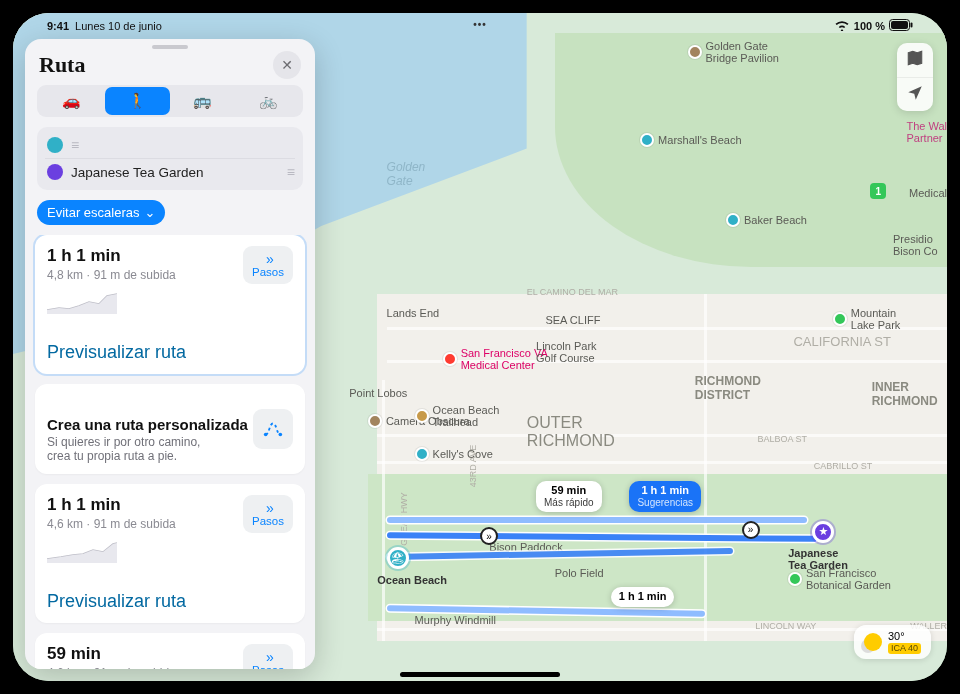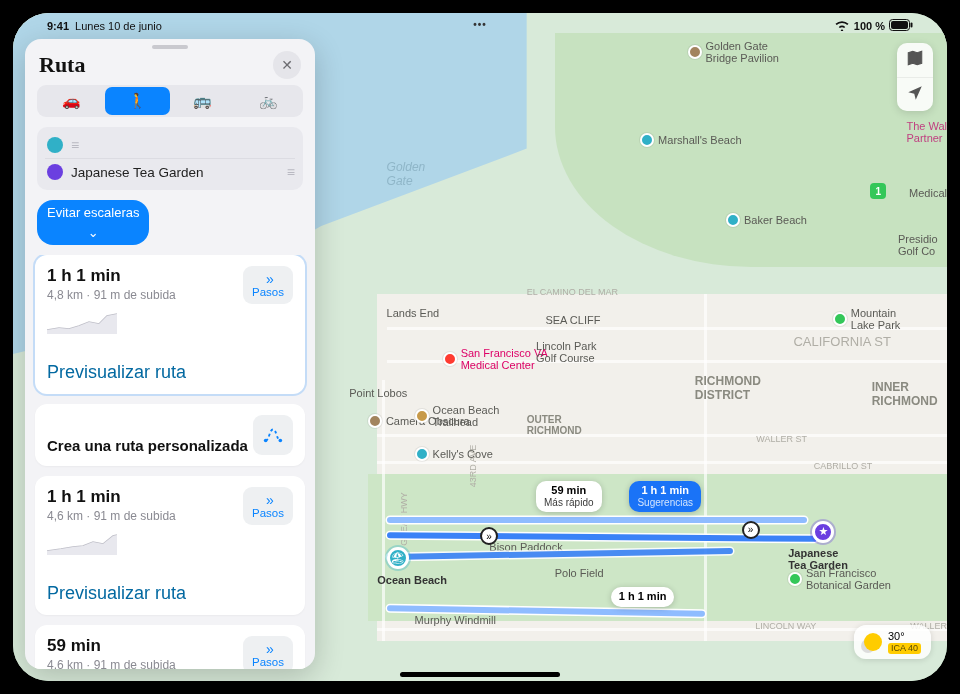--- a/index.html
+++ b/index.html
@@ -146,21 +146,21 @@
   .ep-icon { width:16px;height:16px;border-radius:50%; }
   .ep-icon.from{ background:#30b0c7;}
   .ep-icon.to{ background:#6b3fe0;}
   .ep-label{ flex:1; font-size:13.5px; color:#222;}
   .ep-drag{ color:#b9b9c2; font-size:14px; letter-spacing:-2px;}
 
   .opt-chip {
     margin:0 12px 10px; align-self:flex-start;
     background:#0a84ff; color:#fff; border:none; border-radius:16px;
     padding:5px 10px; font-size:13px; font-weight:500;
-    display:flex; align-items:center; gap:5px;flex-direction:column;
+    display:flex; align-items:center; gap:5px;
   }
 
   .cards {
     padding:0 10px 12px; overflow-y:auto; flex:1;
     display:flex; flex-direction:column; gap:10px;
   }
   .card {
     background:#fff; border-radius:12px; padding:11px 12px;
     box-shadow:0 1px 2px #0000000a;
   }
@@ -247,37 +247,37 @@
         </div>
       <div class="poi red" style="left:46%;top:50%">
           <span class="dot"></span>
           <span style="color:#d06;white-space:pre">San Francisco VA
 Medical Center</span>
         </div>
       <div class="poi" style="left:56%;top:49%;white-space:pre"><span>Lincoln Park
 Golf Course</span></div>
       <div class="poi" style="left:73%;top:54%;white-space:pre;font-size:12px;color:#8a8a80;font-weight:600"><span>RICHMOND
 DISTRICT</span></div>
-      <div class="poi" style="left:55%;top:60%;white-space:pre;font-size:10px;color:#8a8a80;font-weight:700"><span>OUTER
+      <div class="poi" style="left:55%;top:60%;white-space:pre;font-size:16px;color:#8a8a80;font-weight:400"><span>OUTER
 RICHMOND</span></div>
       <div class="poi" style="right:1%;top:55%;white-space:pre;font-size:12px;color:#8a8a80;font-weight:600"><span>INNER
 RICHMOND</span></div>
       <div class="poi" style="right:6%;top:48%;font-size:13px;color:#b0aea6">
           <span>CALIFORNIA ST</span>
         </div>
       <div class="poi" style="right:15%;top:63%;font-size:9px;color:#b0aea6">
-          <span>WALLER ST</span>
+          <span>BALBOA ST</span>
         </div>
       <div class="poi" style="right:8%;top:67%;font-size:9px;color:#b0aea6">
           <span>CABRILLO ST</span>
         </div>
       <div class="poi green" style="right:5%;top:44%;white-space:pre"><span class="dot"></span><span>Mountain
 Lake Park</span></div>
       <div class="poi" style="right:1%;top:33%;white-space:pre"><span>Presidio
-Golf Co</span></div>
+Bison Co</span></div>
       <div class="poi" style="right:0;top:26%">
           <span>Medical</span>
         </div>
       <div class="poi" style="right:0;top:16%;color:#c04080;white-space:pre"><span>The Wal
 Partner</span></div>
       <div class="poi green" style="left:43%;top:58.5%;white-space:pre"><span class="dot" style="background:#c79a4a"></span><span>Ocean Beach
 Trailhead</span></div>
       <div class="poi" style="left:51%;top:79%">
           <span>Bison Paddock</span>
         </div>
@@ -436,20 +436,21 @@
               <span>Pasos</span>
             </button>
           </div>
           <div class="preview-link">Previsualizar ruta</div>
         </div>
 
         <div class="card custom-card">
           <div class="row1">
             <div>
               <div class="title">Crea una ruta personalizada</div>
+              <div class="desc">Si quieres ir por otro camino, crea tu propia ruta a pie.</div>
             </div>
             <div class="custom-ic">
               <svg width="22" height="22" viewBox="0 0 24 24">
                   <path d="M4 18c4 0 4-12 8-12s4 12 8 12" fill="none" stroke="#0a84ff" stroke-width="2" stroke-dasharray="3 3"></path>
                   <circle cx="4" cy="18" r="2" fill="#0a84ff"></circle>
                   <circle cx="20" cy="18" r="2" fill="#0a84ff"></circle>
                 </svg>
             </div>
           </div>
         </div>

